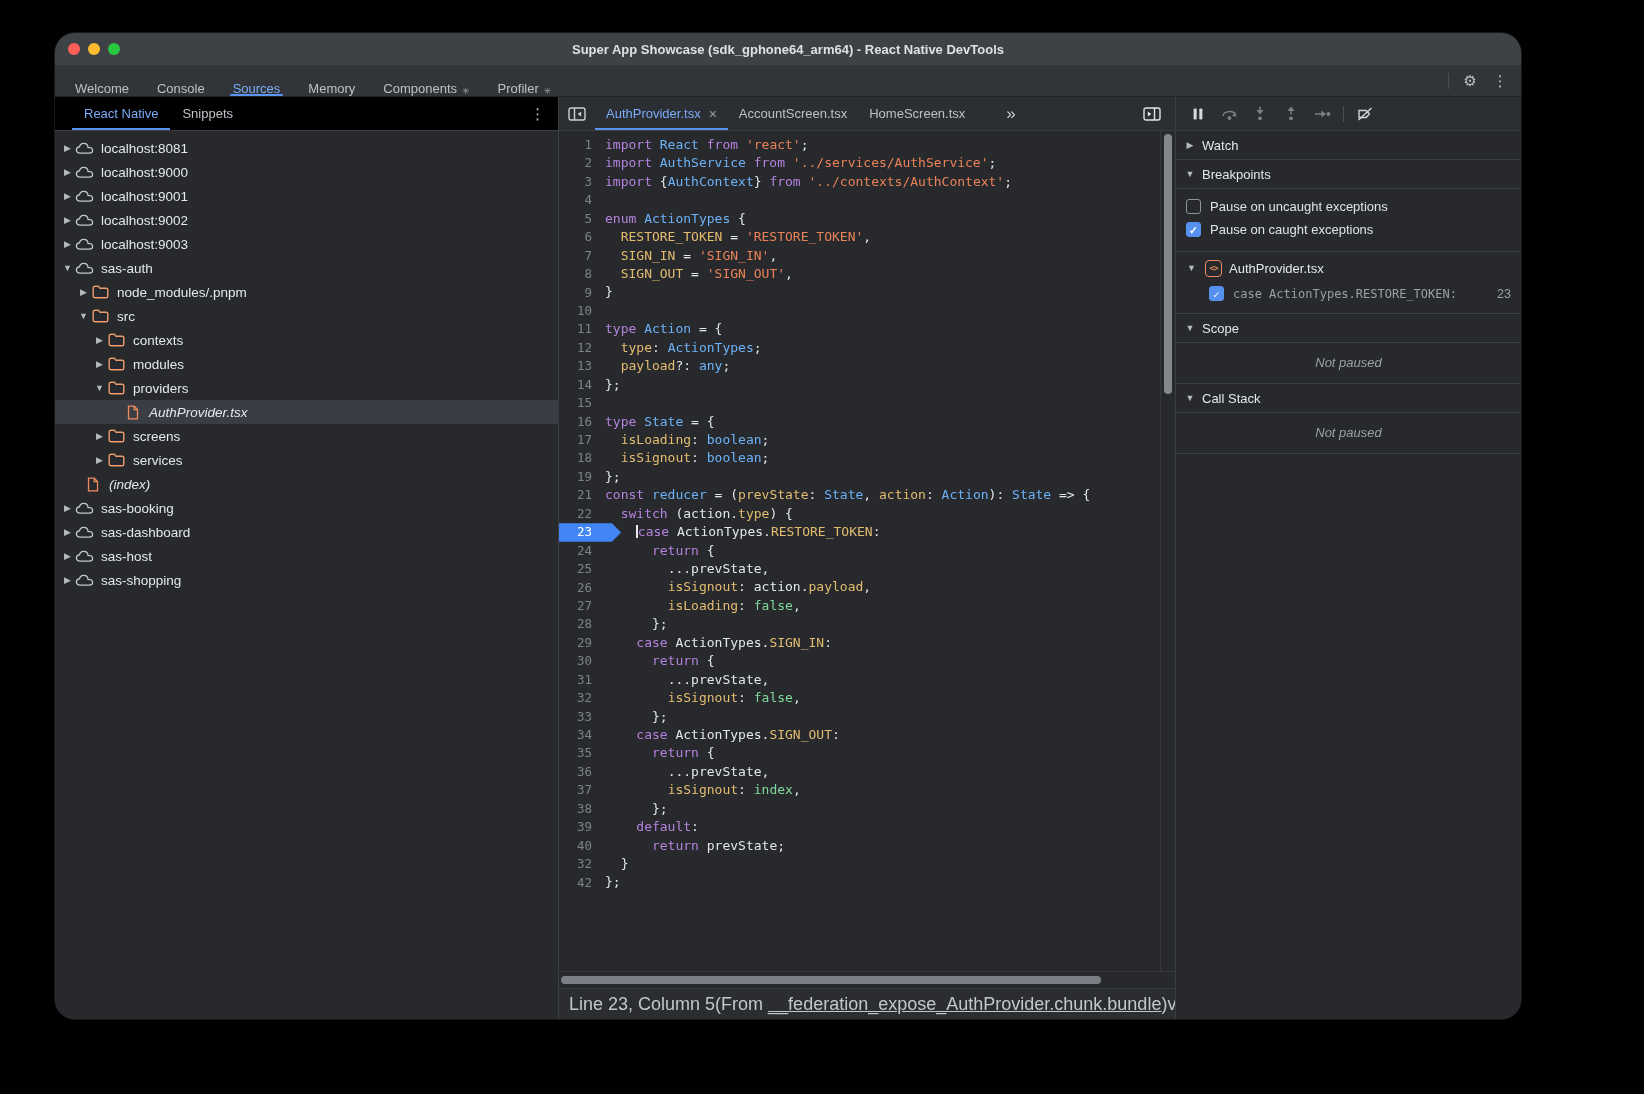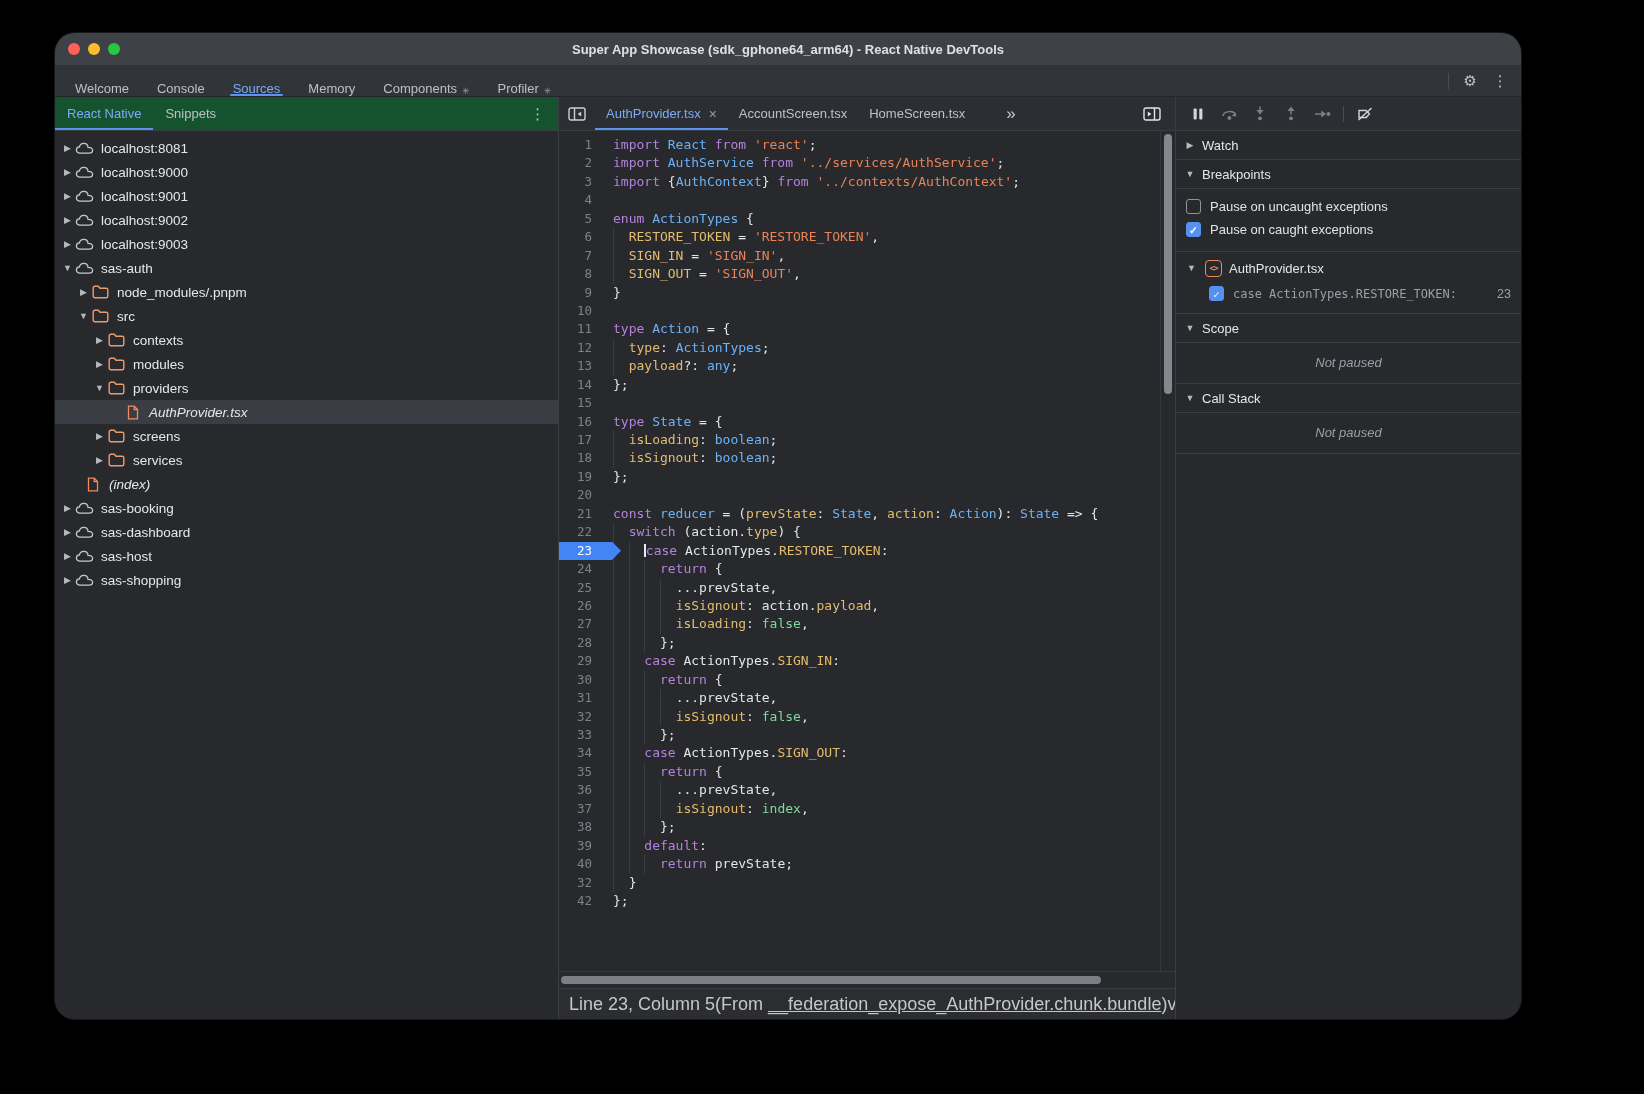--- a/index.html
+++ b/index.html
@@ -20,21 +20,21 @@
   .mtab.active{color:var(--accent,#7cacf8);}
   .mtab.active::after{content:"";position:absolute;left:11px;right:11px;bottom:0;height:2px;background:var(--underline,#5b94f0);border-radius:1px;}
   .badge{font-size:9px;color:#9aa0a6;line-height:1;}
   .toolbar-right{margin-left:auto;display:flex;align-items:center;gap:12px;padding-right:12px;}
   .tb-sep{width:1px;height:16px;background:#4a4d52;}
   .glyph-btn{color:#bdc1c6;font-size:15px;width:18px;text-align:center;cursor:default;}
   
   .content{flex:1;display:flex;min-height:0;}
   
   .left-panel{flex:0 0 503px;border-right:1px solid #3a3d42;display:flex;flex-direction:column;background:#27292d;min-width:0;}
-  .lp-header{flex:0 0 33px;background:#14532d;border-bottom:1px solid #3a3d42;display:flex;align-items:stretch;padding-left:0;}
+  .lp-header{flex:0 0 33px;background:#000000;border-bottom:1px solid #3a3d42;display:flex;align-items:stretch;padding-left:17px;}
   .lp-tab{display:flex;align-items:center;padding:0 12px;font-size:13px;color:#bdc1c6;position:relative;}
   .lp-tab.active{color:var(--accent,#7cacf8);}
   .lp-tab.active::after{content:"";position:absolute;left:0;right:0;bottom:0;height:2px;background:var(--underline,#5b94f0);}
   .lp-kebab{margin-left:auto;display:flex;align-items:center;padding-right:10px;}
   .tree{flex:1;overflow:hidden;padding-top:5px;font-size:13.5px;color:#e4e7eb;}
   .tree-row{height:24px;display:flex;align-items:center;white-space:nowrap;}
   .tree-row.selected{background:#3a3d43;}
   .twisty{width:13px;flex:none;text-align:center;font-size:9px;color:#b6babf;}
   .tree-icon{width:21px;flex:none;display:flex;align-items:center;justify-content:center;margin-right:6px;}
   .tree-icon.cloud{color:#c6cacf}.tree-icon.folder{color:var(--folder,#f09b6c)}.tree-icon.file{color:var(--file,#ef8a5f)}
@@ -52,21 +52,21 @@
   .code-wrap{flex:1;display:flex;min-height:0;}
   .code-scroll{flex:1;overflow:hidden;padding-top:5px;font-family:"DejaVu Sans Mono","Liberation Mono",monospace;
                font-size:13px;line-height:18.45px;}
   .vscroll{flex:0 0 14px;border-left:1px solid #36383c;position:relative;}
   .vthumb{position:absolute;left:3px;top:3px;width:8px;height:260px;border-radius:4px;background:#84888e;}
   .code-line{display:flex;height:18.45px;position:relative;}
   .gutter{flex:0 0 46px;text-align:right;padding-right:13px;color:#7e8288;font-size:12.5px;position:relative;z-index:1;box-sizing:border-box;}
   .bp-tag{position:absolute;left:0;top:0;width:62px;height:18.45px;background:var(--bp,#4285f4);
           clip-path:polygon(0 0,53px 0,62px 50%,53px 100%,0 100%);}
   .code-line.bp .gutter{color:#fff;}
-  .code-text{display:flex;margin-left:8px;min-width:0;}
+  .code-text{display:flex;min-width:0;align-items:flex-end;}
   .indent{flex:none;background:repeating-linear-gradient(to right,#3a3c40 0 1px,transparent 1px 15.66px);}
   .tokens{white-space:pre;}
   .t-k{color:var(--kw,#b583de)}.t-v{color:var(--ty,#6cb2f7)}.t-d{color:var(--pr,#e3bd6f)}
   .t-s{color:var(--st,#ea8357)}.t-a{color:var(--at,#7fdb9c)}.t-p{color:#e3e6ea}
   .caret{display:inline-block;width:1.5px;height:13px;background:#e8eaed;vertical-align:-2px;}
   .hscroll{flex:0 0 16px;border-top:1px solid #36383c;position:relative;}
   .hthumb{position:absolute;left:2px;top:4px;width:540px;height:8px;border-radius:4px;background:#7c8086;}
   .statusbar{flex:0 0 30px;border-top:1px solid #3a3d42;background:#2b2d31;display:flex;align-items:center;
              padding-left:10px;font-size:18px;color:#c3c7cc;white-space:pre;overflow:hidden;}
   .status-gap{display:inline-block;width:9px;}
@@ -474,26 +474,20 @@
                 <span class="gutter">18</span>
                 <span class="code-text">
                   <span class="indent" style="width: 15.66px;"></span>
                   <span class="tokens"><span class="t-d">isSignout</span><span class="t-p">: </span><span class="t-v">boolean</span><span class="t-p">;</span></span>
                 </span>
               </div>
               <div class="code-line">
                 <span class="gutter">19</span>
                 <span class="code-text">
                   <span class="tokens"><span class="t-p">};</span></span>
-                </span>
-              </div>
-              <div class="code-line">
-                <span class="gutter">20</span>
-                <span class="code-text">
-                  <span class="tokens"></span>
                 </span>
               </div>
               <div class="code-line">
                 <span class="gutter">21</span>
                 <span class="code-text">
                   <span class="tokens"><span class="t-k">const</span><span class="t-p"> </span><span class="t-v">reducer</span><span class="t-p"> = (</span><span class="t-d">prevState</span><span class="t-p">: </span><span class="t-v">State</span><span class="t-p">, </span><span class="t-d">action</span><span class="t-p">: </span><span class="t-v">Action</span><span class="t-p">): </span><span class="t-v">State</span><span class="t-p"> =&gt; {</span></span>
                 </span>
               </div>
               <div class="code-line">
                 <span class="gutter">22</span>

